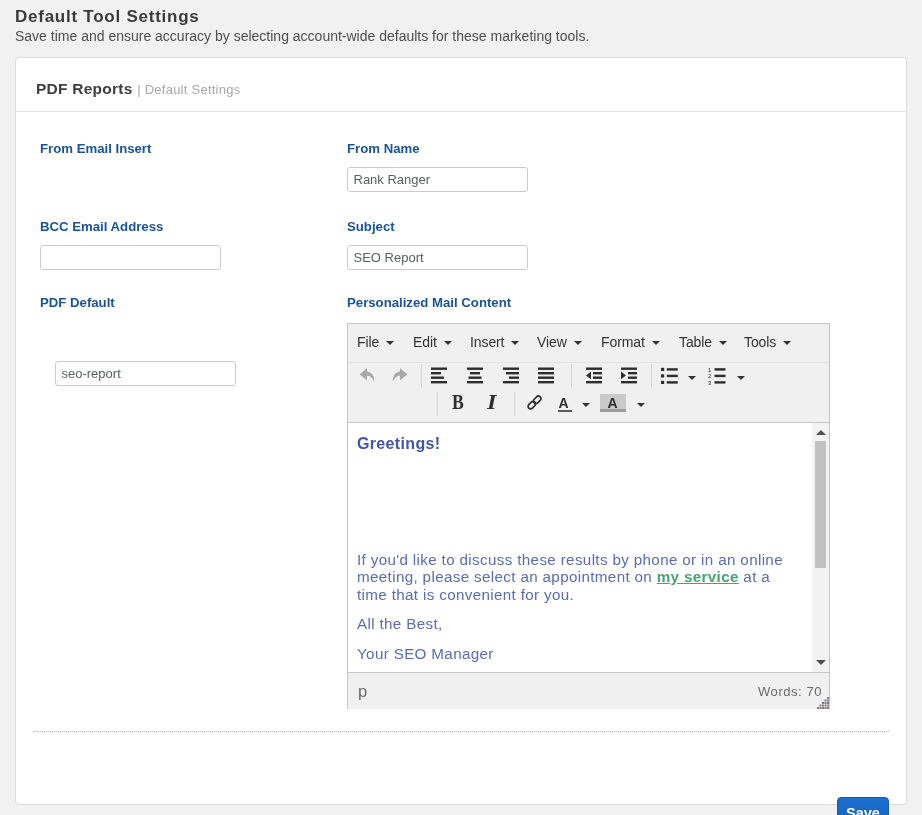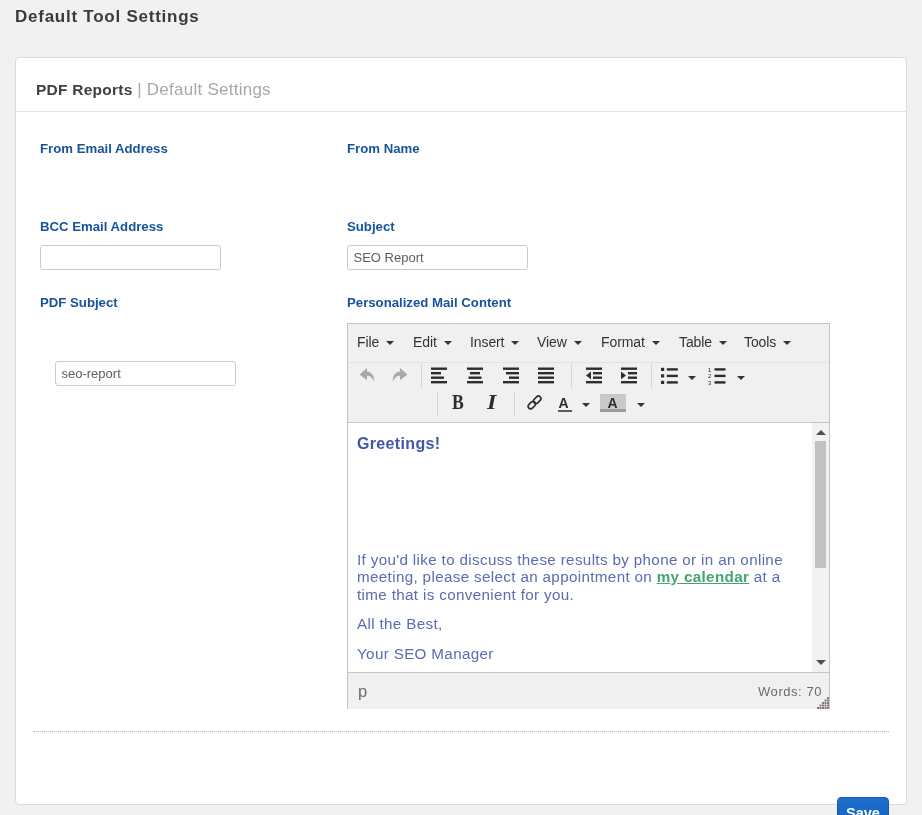--- a/index.html
+++ b/index.html
@@ -4,54 +4,56 @@
 <style>
 * { margin:0; padding:0; box-sizing:border-box; }
 body { width:922px; height:815px; background:#f1f1f1; font-family:"Liberation Sans", sans-serif; overflow:hidden; }
 #page { position:relative; width:922px; height:815px; }
 .abs { position:absolute; }
 #title { left:15px; top:7.5px; font-size:17px; line-height:17px; font-weight:bold; color:#3b3b3b; letter-spacing:0.75px; }
 #subtitle { left:15px; top:29.3px; font-size:14px; line-height:14px; color:#4e4e4e; }
 #card { left:15px; top:57px; width:892px; height:748px; background:#fff; border:1px solid #dcdcdc; border-radius:4px; }
 #cardhead { left:15px; top:57px; width:892px; height:55px; border-bottom:1px solid #e4e4e4; }
 #ch-title { left:36px; top:79.5px; font-size:15.5px; font-weight:bold; color:#3f3f3f; letter-spacing:0.25px; }
-.ch-sub { font-size:17px; font-weight:normal; color:#a8a8a8; }
+.ch-sub { font-size:13px; font-weight:normal; color:#a8a8a8; }
 .lbl { font-size:13.2px; font-weight:bold; color:#17549c; }
 .inp { width:181px; height:25px; background:#fff; border:1px solid #cbcbcb; border-radius:3px; font-size:13px; color:#5a5e62; line-height:23px; padding-left:5.5px; }
 
 #mce { left:347px; top:323px; width:483px; height:386px; border:1px solid #c5c5c5; background:#f0f0f0; }
 #mce-menubar { left:348px; top:324px; width:481px; height:39px; border-bottom:1px solid #e3e3e3; }
 .menu-item { position:absolute; top:334px; font-size:14px; letter-spacing:-0.1px; color:#333; }
 .ticon { position:absolute; }
 .tcaret { position:absolute; width:0; height:0; border-left:4px solid transparent; border-right:4px solid transparent; border-top:4px solid #333; }
 .caret { display:inline-block; width:0; height:0; border-left:4px solid transparent; border-right:4px solid transparent; border-top:4px solid #333; margin-left:7px; vertical-align:middle; }
 #mce-content { left:348px; top:422px; width:481px; height:250px; background:#fff; border-top:1px solid #c5c5c5; }
 .ctext { font-size:15.2px; line-height:17.35px; color:#5b6cb2; letter-spacing:0.35px; }
 #mce-status { left:348px; top:672px; width:481px; height:37px; background:#f0f0f0; border-top:1px solid #c5c5c5; }
 .vsep { position:absolute; width:1px; height:20px; background:#d5d5d5; }
 #divider { left:33px; top:731px; width:856px; border-top:1px dotted #b9b9b9; }
 #savebtn { left:837px; top:797px; width:52px; height:32px; background:linear-gradient(#1d6fd0,#1460bb); border:1px solid #1b57ad; border-radius:4px; color:#fff; font-size:14.5px; font-weight:bold; text-align:center; line-height:30px; }
 </style>
 </head>
 <body>
 <div id="page">
   <div class="abs" id="title">Default Tool Settings</div>
+  <div class="abs" id="subtitle">Save time and ensure accuracy by selecting account-wide defaults for these marketing tools.</div>
   <div class="abs" id="card"></div>
   <div class="abs" id="cardhead"></div>
   <div class="abs" id="ch-title">PDF Reports <span class="ch-sub">| Default Settings</span></div>
 
-  <div class="abs lbl" style="left:40px; top:141px;">From Email Address</div>
+  <div class="abs lbl" style="left:40px; top:141px;">From Email Insert</div>
   <div class="abs lbl" style="left:347px; top:141px;">From Name</div>
+  <div class="abs inp" style="left:347px; top:167px;">Rank Ranger</div>
 
   <div class="abs lbl" style="left:40px; top:219px;">BCC Email Address</div>
   <div class="abs inp" style="left:40px; top:245px;"></div>
   <div class="abs lbl" style="left:347px; top:219px;">Subject</div>
   <div class="abs inp" style="left:347px; top:245px;">SEO Report</div>
 
-  <div class="abs lbl" style="left:40px; top:295px;">PDF Subject</div>
+  <div class="abs lbl" style="left:40px; top:295px;">PDF Default</div>
   <div class="abs inp" style="left:55px; top:322px;margin-top:39px;">seo-report</div>
   <div class="abs lbl" style="left:347px; top:295px;">Personalized Mail Content</div>
 
   <div class="abs" id="mce"></div>
   <div class="abs" id="mce-menubar"></div>
   <span class="menu-item" style="left:357px;">File<span class="caret"></span></span>
   <span class="menu-item" style="left:413px;">Edit<span class="caret"></span></span>
   <span class="menu-item" style="left:470px;">Insert<span class="caret"></span></span>
   <span class="menu-item" style="left:537px;">View<span class="caret"></span></span>
   <span class="menu-item" style="left:601px;">Format<span class="caret"></span></span>
@@ -140,21 +142,21 @@
   <div class="abs" style="left:558.5px; top:395.5px; font-size:14px; font-weight:bold; line-height:14px; color:#2d2d2d;">A</div>
   <div class="abs" style="left:557.5px; top:409.8px; width:14px; height:2px; background:#5a5a5a;"></div>
   <div class="tcaret" style="left:581.5px; top:403.3px;"></div>
   <div class="abs" style="left:600px; top:394px; width:26px; height:18px; background:#c9c9c9;"></div>
   <div class="abs" style="left:600px; top:409.4px; width:26px; height:2.4px; background:#9c9c9c;"></div>
   <div class="abs" style="left:607.5px; top:395.5px; font-size:14px; font-weight:bold; line-height:14px; color:#2d2d2d;">A</div>
   <div class="tcaret" style="left:637px; top:403.3px;"></div>
 
   <div class="abs" id="mce-content"></div>
   <div class="abs ctext" style="left:357px; top:435.3px; font-size:16px; font-weight:bold; color:#4156ab;">Greetings!</div>
-  <div class="abs ctext" style="left:357px; top:551px;">If you'd like to discuss these results by phone or in an online<br>meeting, please select an appointment on <span style="color:#44a572; font-weight:bold; text-decoration:underline;">my calendar</span> at a<br>time that is convenient for you.</div>
+  <div class="abs ctext" style="left:357px; top:551px;">If you'd like to discuss these results by phone or in an online<br>meeting, please select an appointment on <span style="color:#44a572; font-weight:bold; text-decoration:underline;">my service</span> at a<br>time that is convenient for you.</div>
   <div class="abs ctext" style="left:357px; top:614.8px;">All the Best,</div>
   <div class="abs ctext" style="left:357px; top:644.7px;">Your SEO Manager</div>
 
   <div class="abs" id="sb-track" style="left:812px; top:423px; width:17px; height:249px; background:#f2f2f2;"></div>
   <div class="abs" id="sb-thumb" style="left:815px; top:441px; width:11px; height:127px; background:#c1c1c1;"></div>
   <div class="abs" style="left:816px; top:430px; width:0; height:0; border-left:5px solid transparent; border-right:5px solid transparent; border-bottom:5px solid #505050;"></div>
   <div class="abs" style="left:816px; top:660px; width:0; height:0; border-left:5px solid transparent; border-right:5px solid transparent; border-top:5px solid #505050;"></div>
 
   <div class="abs" id="mce-status"></div>
   <div class="abs" style="left:358px; top:682.5px; font-size:16.5px; line-height:16.5px; color:#6b6b6b;">p</div>

